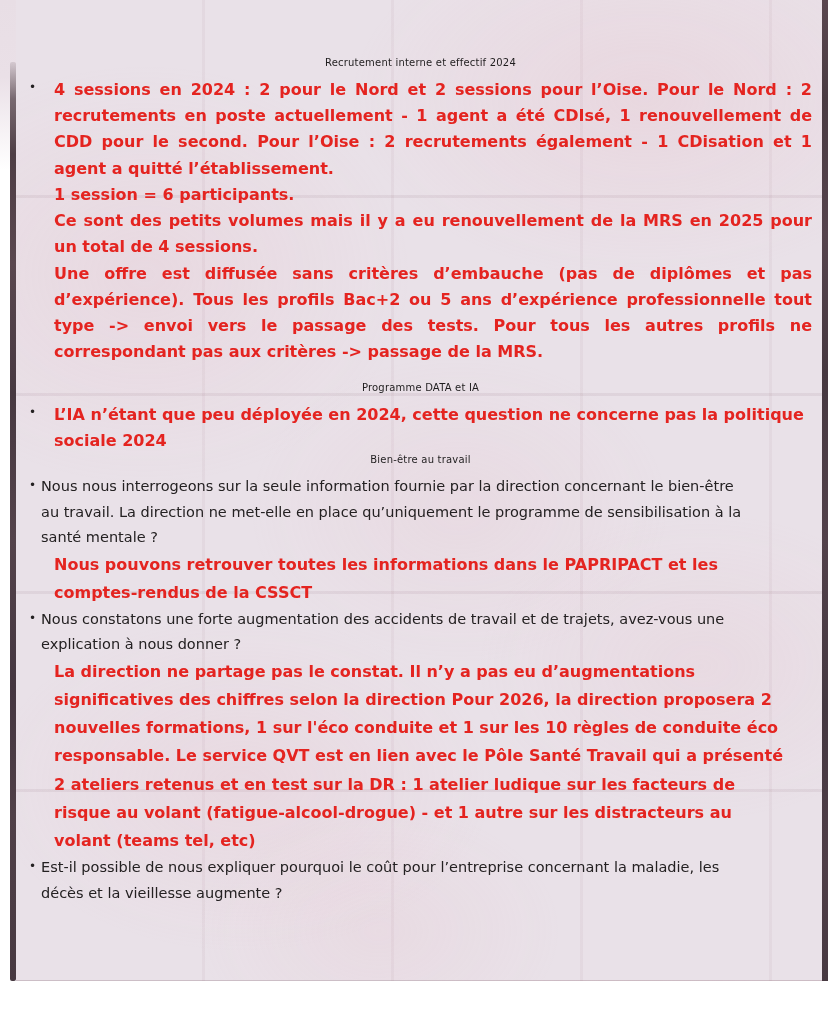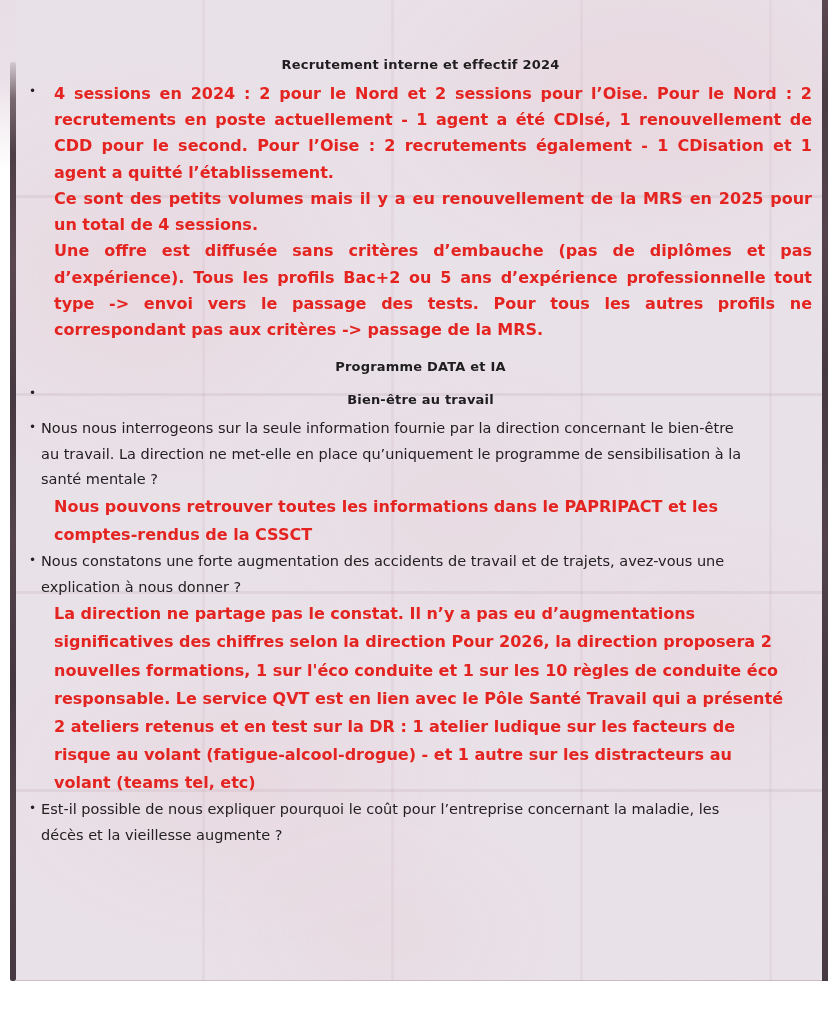--- a/index.html
+++ b/index.html
@@ -42,24 +42,24 @@
       radial-gradient(260px 180px at 45% 95%, rgba(228,174,186,0.12), transparent 70%),
       repeating-linear-gradient(to bottom, transparent 0, transparent 195px,
         rgba(140,105,115,0.11) 195px, rgba(140,105,115,0.11) 198px),
       repeating-linear-gradient(to right, transparent 0, transparent 186px,
         rgba(140,105,115,0.07) 186px, rgba(140,105,115,0.07) 189px),
       linear-gradient(#e9e1e8,#e9e1e8);
     overflow:hidden;
   }
   .doc-section{margin:0;}
   .sec-2{margin-top:16px;}
-  .sec-3{margin-top:18px;}
+  .sec-3{}
   h2{
     margin:0 0 9px 0;
-    font-size:13px;font-weight:bold;color:#1f1d1e;
+    font-size:10px;font-weight:normal;color:#1f1d1e;
     text-align:center;letter-spacing:0.2px;
   }
   .q-item{
     position:relative;padding-left:12px;
     color:#242122;font-size:14.5px;line-height:1.64;
   }
   .q-item .bullet{
     position:absolute;left:0;top:1px;font-size:12px;color:#242122;
   }
   .answer{
@@ -80,29 +80,31 @@
 <div class="edge-right"></div>
 
 <div class="paper">
 
   <section class="doc-section sec-1">
     <h2>Recrutement interne et effectif 2024</h2>
     <div class="q-item justify">
       <span class="bullet">•</span>
     </div>
     <p class="answer justify">4 sessions en 2024 : 2 pour le Nord et 2 sessions pour l’Oise. Pour le Nord : 2 recrutements en poste actuellement - 1 agent a été CDIsé, 1 renouvellement de CDD pour le second. Pour l’Oise : 2 recrutements également - 1 CDisation et 1 agent a quitté l’établissement.</p>
+    <p class="answer">1 session = 6 participants.</p>
     <p class="answer justify">Ce sont des petits volumes mais il y a eu renouvellement de la MRS en 2025 pour un total de 4 sessions.</p>
     <p class="answer justify">Une offre est diffusée sans critères d’embauche (pas de diplômes et pas d’expérience). Tous les profils Bac+2 ou 5 ans d’expérience professionnelle tout type -&gt; envoi vers le passage des tests. Pour tous les autres profils ne correspondant pas aux critères -&gt; passage de la MRS.</p>
   </section>
 
   <section class="doc-section sec-2">
     <h2>Programme DATA et IA</h2>
     <div class="q-item justify">
       <span class="bullet">•</span>
     </div>
+    <p class="answer">L’IA n’étant que peu déployée en 2024, cette question ne concerne pas la politique sociale 2024</p>
   </section>
 
   <section class="doc-section sec-3">
     <h2>Bien-être au travail</h2>
     <div class="q-item">
       <span class="bullet">•</span>
       <span class="q-text">Nous nous interrogeons sur la seule information fournie par la direction concernant le bien-être au travail. La direction ne met-elle en place qu’uniquement le programme de sensibilisation à la santé mentale ?</span>
     </div>
     <p class="answer">Nous pouvons retrouver toutes les informations dans le PAPRIPACT et les comptes-rendus de la CSSCT</p>
     <div class="q-item">

